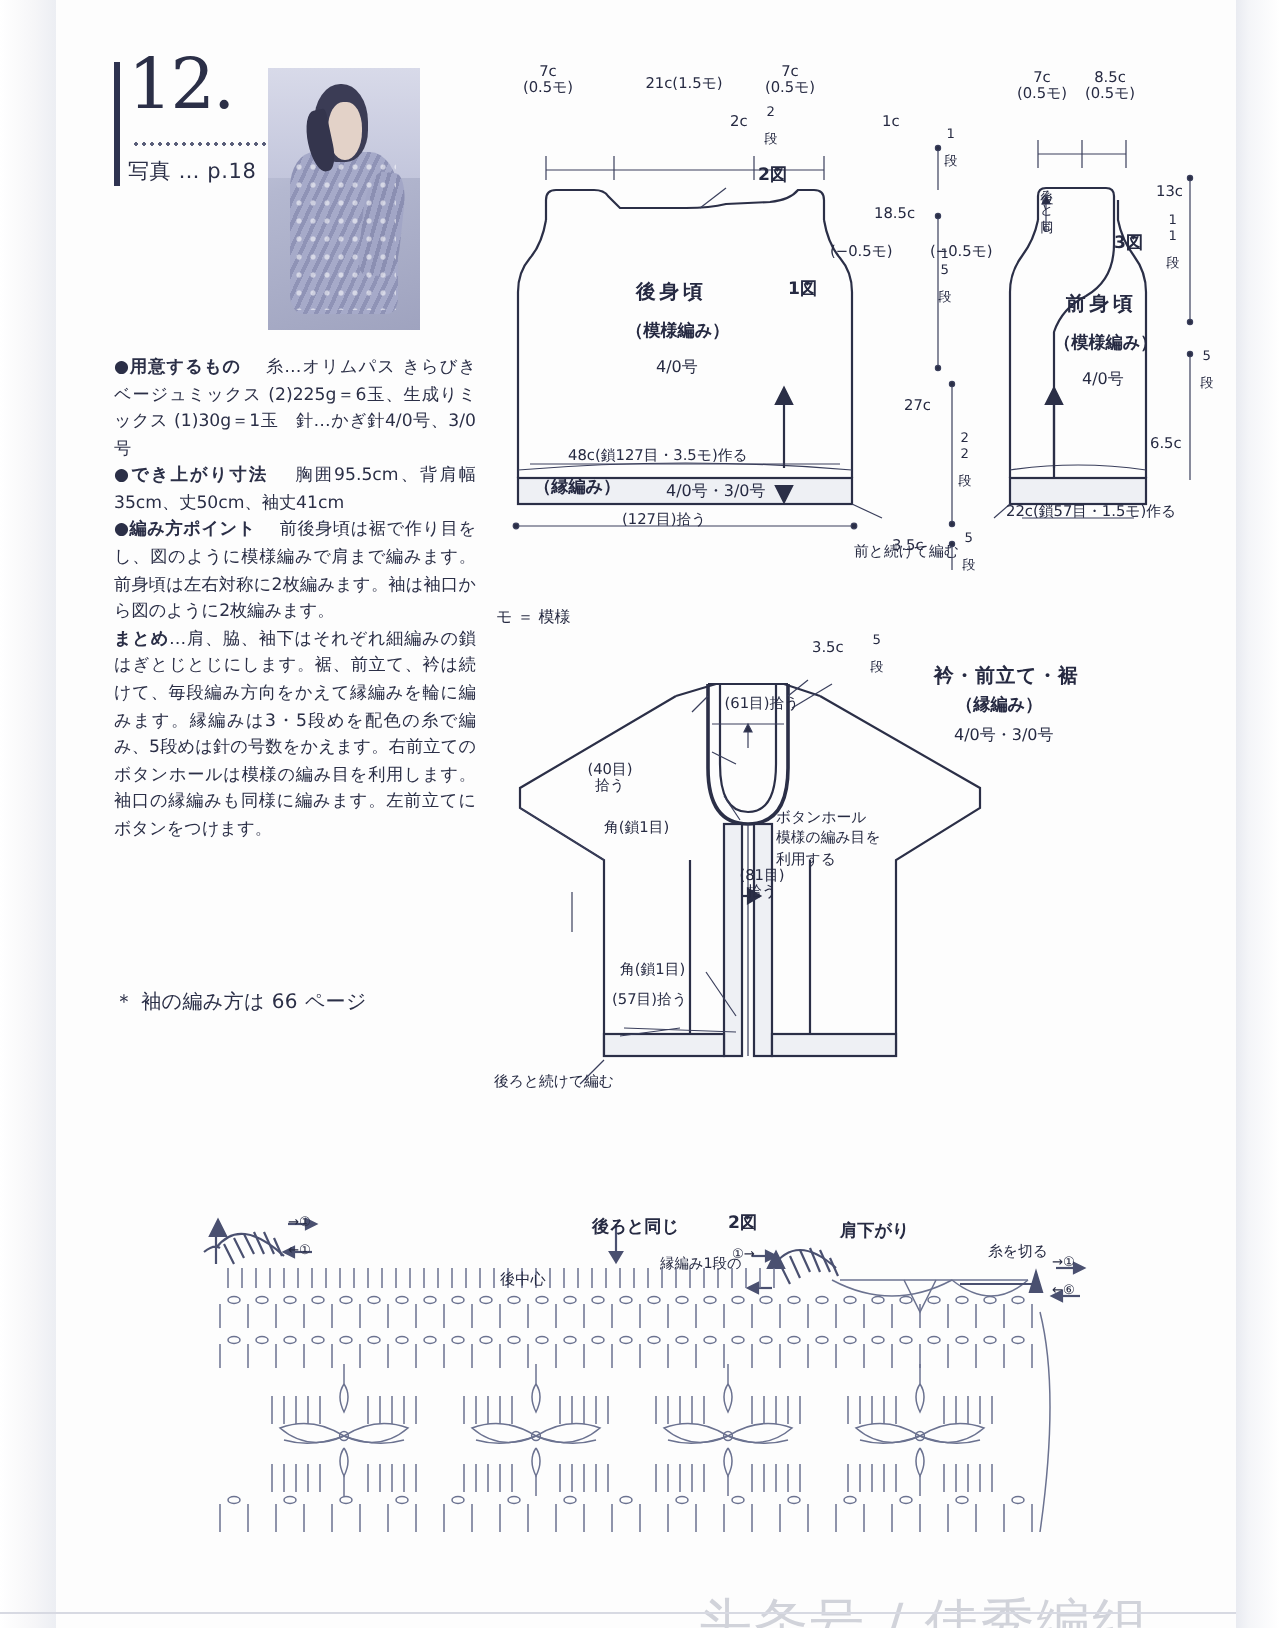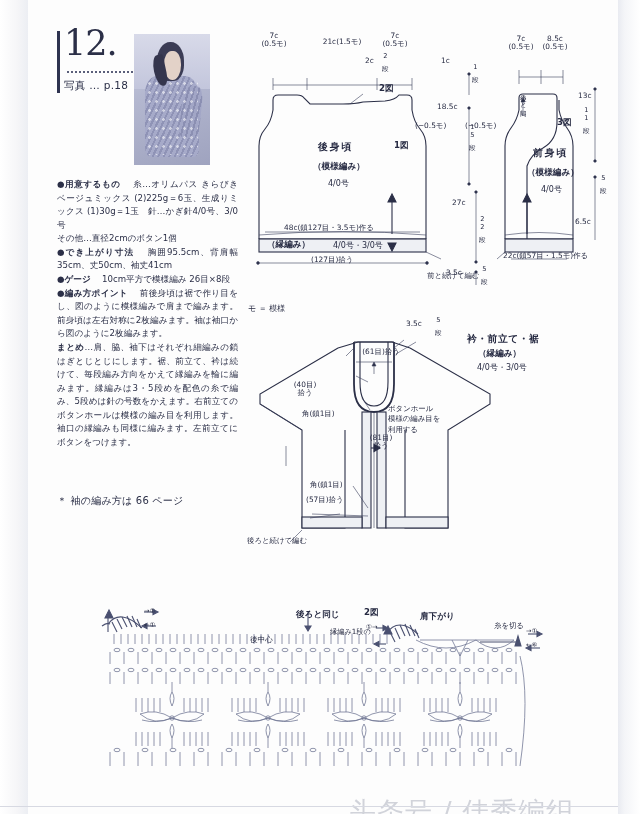--- a/index.html
+++ b/index.html
@@ -103,28 +103,23 @@
     <div class="hair"></div>
     <div class="face"></div>
     <div class="hair2"></div>
   </div>
 
   <div class="instructions">
     <p>
       <b>●用意するもの</b>
       　<span>糸…オリムパス きらびき ベージュミックス (2)225g＝6玉、生成りミックス (1)30g＝1玉　針…かぎ針4/0号、3/0号</span>
     </p>
-    <p>その他…直径2cmのボタン1個</p>
     <p>
       <b>●でき上がり寸法</b>
       　<span>胸囲95.5cm、背肩幅35cm、丈50cm、袖丈41cm</span>
-    </p>
-    <p>
-      <b>●ゲージ</b>
-      　<span>10cm平方で模様編み 26目×8段</span>
     </p>
     <p>
       <b>●編み方ポイント</b>
       　<span>前後身頃は裾で作り目をし、図のように模様編みで肩まで編みます。前身頃は左右対称に2枚編みます。袖は袖口から図のように2枚編みます。</span>
     </p>
     <p>
       <b>まとめ</b><span>…肩、脇、袖下はそれぞれ細編みの鎖はぎとじとじにします。裾、前立て、衿は続けて、毎段編み方向をかえて縁編みを輪に編みます。縁編みは3・5段めを配色の糸で編み、5段めは針の号数をかえます。右前立てのボタンホールは模様の編み目を利用します。袖口の縁編みも同様に編みます。左前立てにボタンをつけます。</span>
     </p>
   </div>
   <div class="sleeve-note">＊ 袖の編み方は 66 ページ</div>

